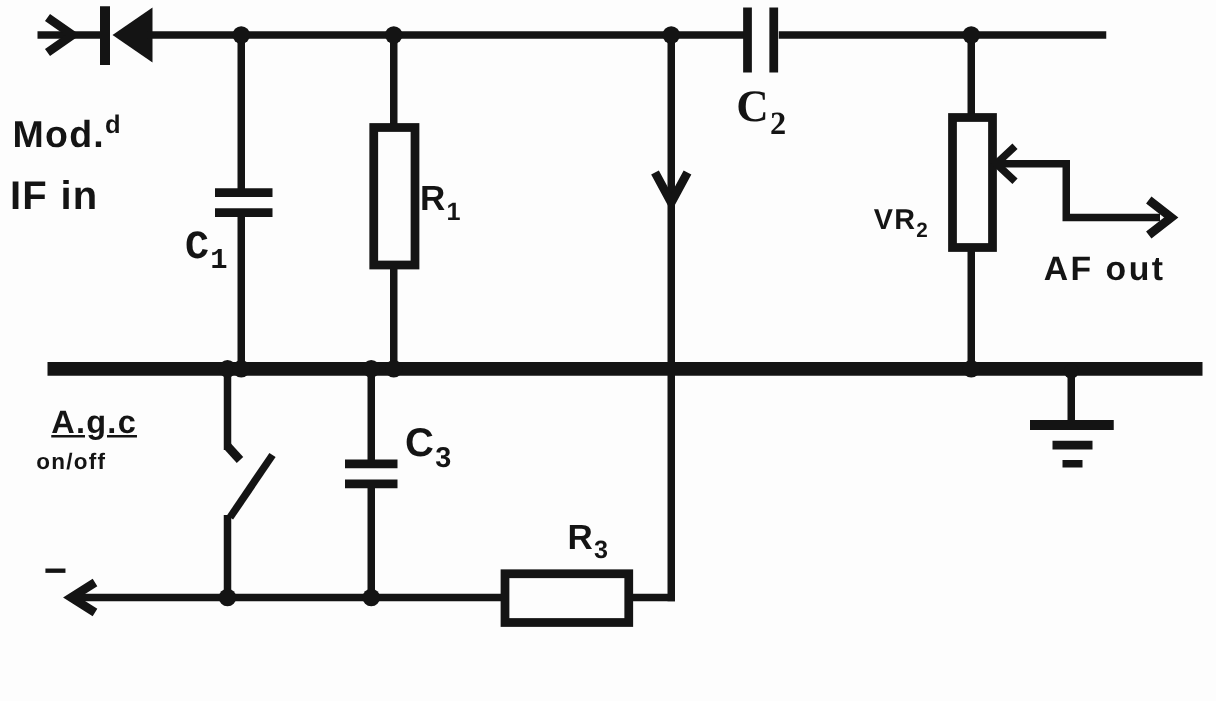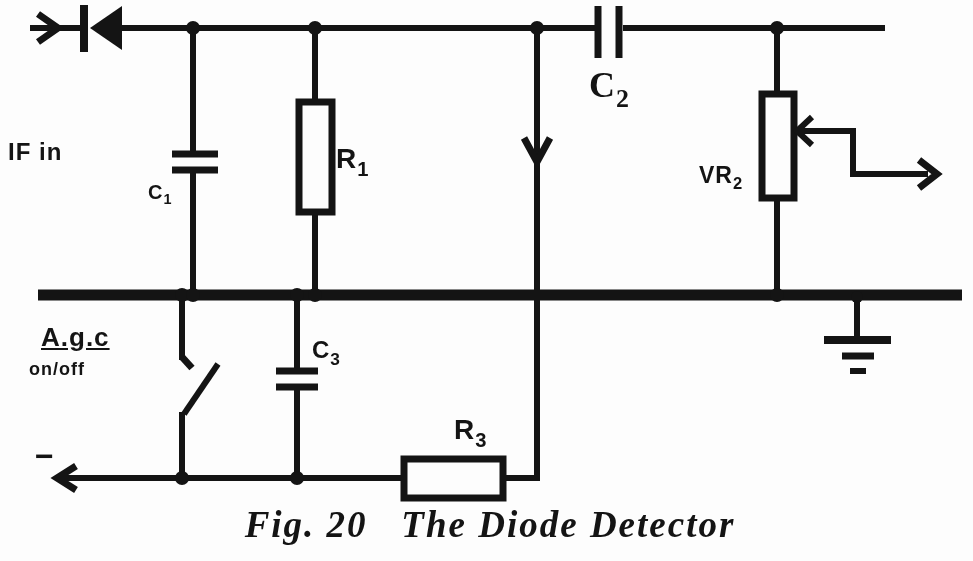--- a/index.html
+++ b/index.html
@@ -107,27 +107,28 @@
       <circle cx="193" cy="295" r="7"></circle>
       <circle cx="297" cy="295" r="7"></circle>
       <circle cx="315" cy="295" r="7"></circle>
       <circle cx="777" cy="295" r="7"></circle>
       <circle cx="857" cy="297" r="6"></circle>
       <circle cx="182" cy="478" r="7"></circle>
       <circle cx="297" cy="478" r="7"></circle>
     </g>
   </svg>
 
-  <span class="lbl" style="left:8px; top:140px; font-size:24px;">IF in</span>
+  <span class="lbl" style="left:10px; top:90px; font-size:30px;"><span>Mod.</span><sup>d</sup></span>
+  <span class="lbl" style="left:8px; top:140px; font-size:32px;">IF in</span>
 
-  <span class="lbl" style="left:148px; top:182px; font-size:20px;"><span>C</span><sub>1</sub></span>
+  <span class="lbl" style="left:148px; top:182px; font-size:32px;font-family:Liberation Mono, monospace;"><span>C</span><sub>1</sub></span>
   <span class="lbl" style="left:336px; top:145px; font-size:28px;text-align:right;"><span>R</span><sub>1</sub></span>
   <span class="lbl" style="left:589px; top:67px; font-size:36px;font-family:Liberation Serif, serif;"><span>C</span><sub>2</sub></span>
-  <span class="lbl" style="left:312px; top:338px; font-size:24px;"><span>C</span><sub>3</sub></span>
+  <span class="lbl" style="left:324px; top:338px; font-size:32px;"><span>C</span><sub>3</sub></span>
   <span class="lbl" style="left:454px; top:416px; font-size:28px;"><span>R</span><sub>3</sub></span>
   <span class="lbl" style="left:699px; top:164px; font-size:23px;"><span>VR</span><sub>2</sub></span>
 
+  <span class="lbl" style="left:835px; top:202px; font-size:27px; letter-spacing:2px;">AF out</span>
   <span class="lbl" style="left:41px; top:324px; font-size:26px;text-decoration:underline;">A.g.c</span>
   <span class="lbl" style="left:29px; top:360px; font-size:18px;">on/off</span>
   <span class="lbl" style="left:35px; top:440px; font-size:32px;">−</span>
 
-  <div class="caption">Fig. 20   The Diode Detector</div>
 </div>
 
 </body></html>

